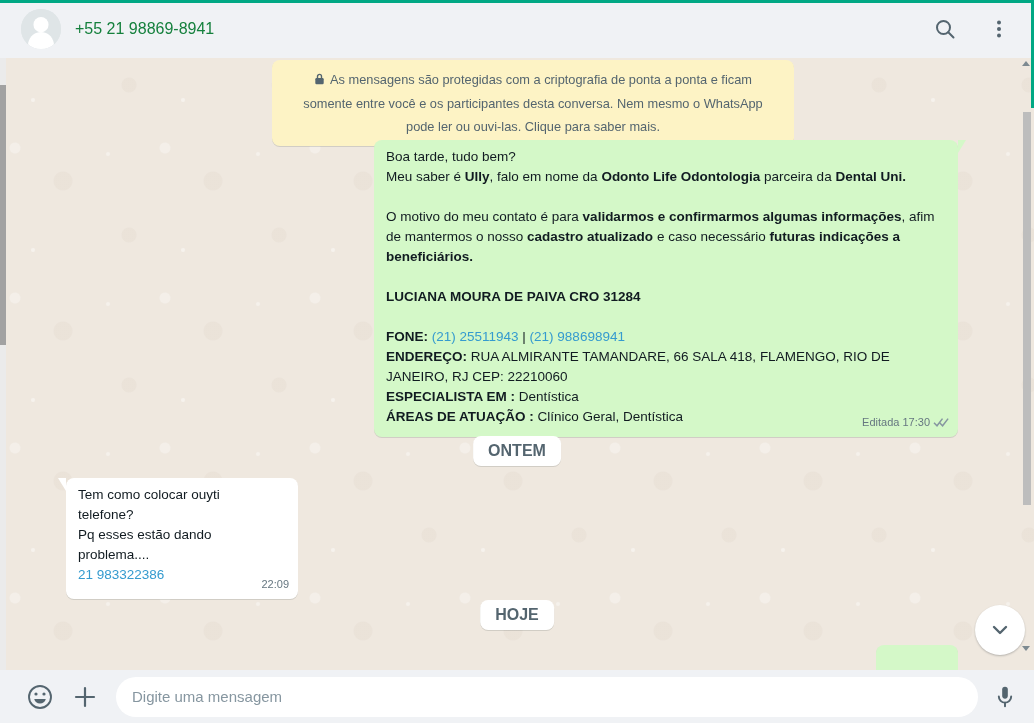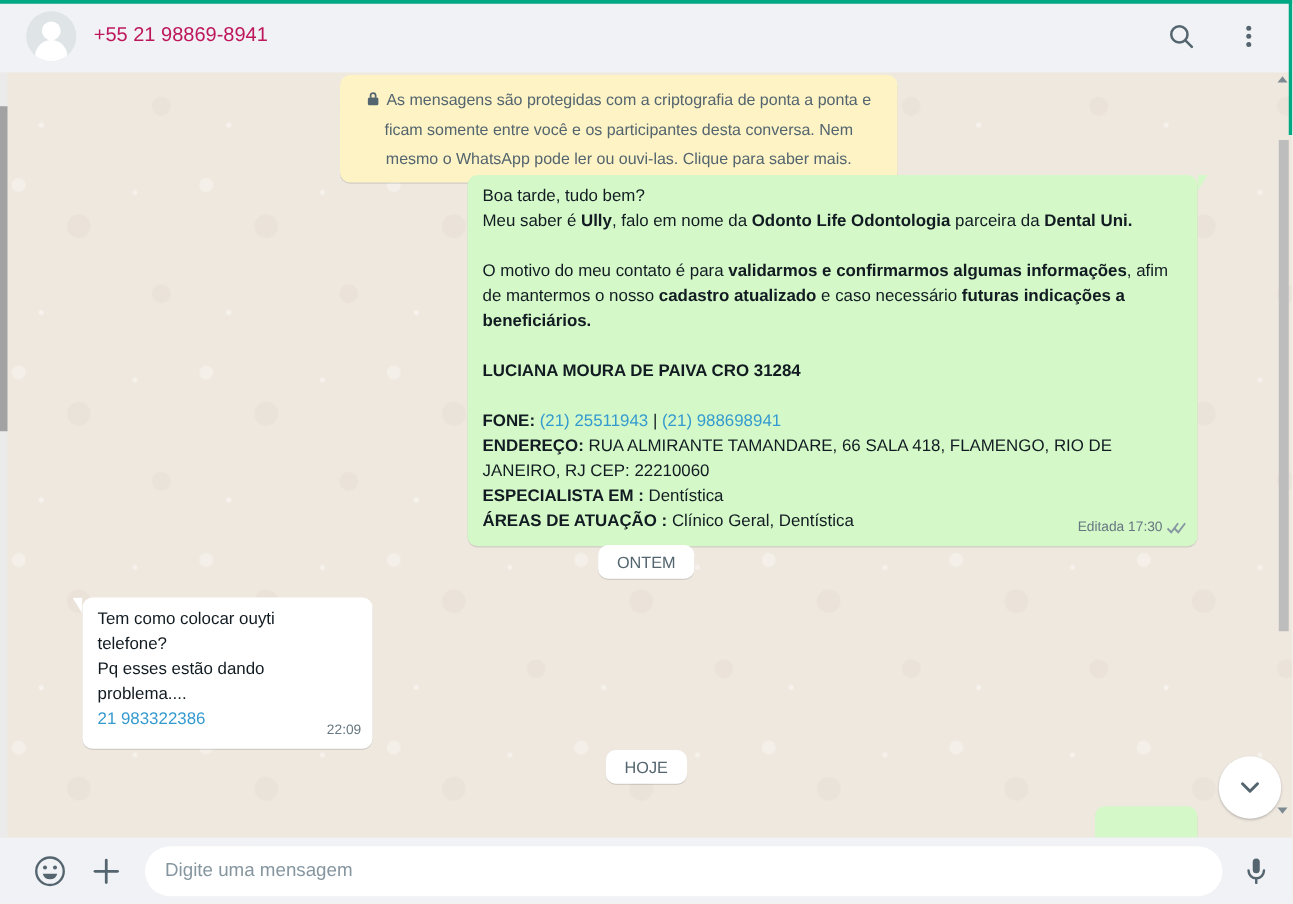--- a/index.html
+++ b/index.html
@@ -9,21 +9,21 @@
   .window { position:relative; width:1034px; height:723px; overflow:hidden; background:#efe8df; }
 
   
   .top-accent { position:absolute; top:0; left:0; width:100%; height:3px; background:#00a884; z-index:60; }
   .right-accent { position:absolute; top:0; right:0; width:3px; height:108px; background:#00a884; z-index:60; }
 
   
   .chat-header { position:absolute; top:0; left:0; width:100%; height:58px; background:#f0f2f5; z-index:40; }
   .avatar { position:absolute; left:21px; top:9px; width:40px; height:40px; border-radius:50%; background:#dfe5e7; overflow:hidden; cursor:pointer; }
   .avatar svg { display:block; width:40px; height:40px; }
-  .contact-name { position:absolute; left:75px; top:0; height:58px; display:flex; align-items:center; font-size:16px; color:#be185d; cursor:pointer; }
+  .contact-name { position:absolute; left:75px; top:0; height:58px; display:flex; align-items:center; font-size:16px; color:#15803d; cursor:pointer; }
   .hdr-btn { position:absolute; top:16px; width:26px; height:26px; display:flex; align-items:center; justify-content:center; cursor:pointer; }
   .hdr-btn.search { left:932px; }
   .hdr-btn.menu { left:986px; }
 
   
   .chat-area { position:absolute; top:58px; left:0; width:1034px; height:612px; overflow:hidden;
     background-color:#efe8df;
     background-image:
       radial-gradient(circle at 22% 28%, rgba(255,255,255,.45) 1.4px, transparent 2.6px),
       radial-gradient(circle at 72% 64%, rgba(255,255,255,.38) 1.4px, transparent 2.6px),
@@ -31,21 +31,21 @@
       radial-gradient(circle at 86% 18%, rgba(134,112,88,.045) 7px, transparent 8px),
       radial-gradient(circle at 10% 60%, rgba(255,255,255,.3) 5px, transparent 6px);
     background-size:150px 150px;
   }
 
   
   .left-scrollbar-track { position:absolute; left:0; top:0; width:6px; height:612px; background:#ebebeb; }
   .left-scrollbar-thumb { position:absolute; left:0; top:27px; width:6px; height:260px; background:#a2a2a2; cursor:pointer; }
 
   
-  .enc-banner { position:absolute; left:272px; top:2px; width:446px; background:#fdf3c5; border-radius:8px;
+  .enc-banner { position:absolute; left:272px; top:2px; width:522px; background:#fdf3c5; border-radius:8px;
     box-shadow:0 1px .5px rgba(11,20,26,.13); padding:8px 16px; text-align:center;
     font-size:12.8px; line-height:23px; color:#54656f; cursor:pointer; }
   .lock-icon { display:inline-block; vertical-align:-1px; margin-right:5px; }
 
   
   .bubble { position:absolute; border-radius:8px; box-shadow:0 1px .5px rgba(11,20,26,.13);
     padding:7px 23px 8px 12px; font-size:13.5px; line-height:20px; color:#111b21; }
   .bubble.out { background:#d4f8c8; }
   .bubble.in { background:#ffffff; }
   .bubble.tail-right::before { content:""; position:absolute; top:0; right:-8px; width:8px; height:13px;
@@ -59,21 +59,21 @@
     font-size:11px; color:#667781; white-space:nowrap;margin-top:44px; }
   .ticks { display:inline-flex; }
 
   .bubble.msg-big { right:76px; top:82px; width:584px; padding-bottom:10px; }
   .bubble.msg-in { left:66px; top:420px; width:232px; padding-bottom:14px; }
   .bubble.msg-partial { right:76px; top:587px; display:flex; align-items:flex-end; gap:10px; }
   .bubble.msg-partial .msg-meta { position:static; transform:translateY(3px); }
 
   
   .date-pill { position:absolute; left:50%; transform:translateX(-50%); background:#ffffff; border-radius:8px;
-    box-shadow:0 1px .5px rgba(11,20,26,.13); padding:6px 15px; font-size:13px; color:#54656f; }
+    box-shadow:0 1px .5px rgba(11,20,26,.13); padding:6px 15px; font-size:16px; color:#54656f;font-weight:bold; }
   .date-pill.yesterday { top:378px; }
   .date-pill.today { top:542px; }
 
   
   .scroll-btn { position:absolute; right:9px; top:547px; width:50px; height:50px; border-radius:50%;
     background:#ffffff; box-shadow:0 1px 2px rgba(11,20,26,.25); display:flex; align-items:center;
     justify-content:center; cursor:pointer; z-index:20; }
 
   
   .right-scrollbar-thumb { position:absolute; right:3px; top:54px; width:8px; height:393px; background:#bdbdbd; cursor:pointer; }

